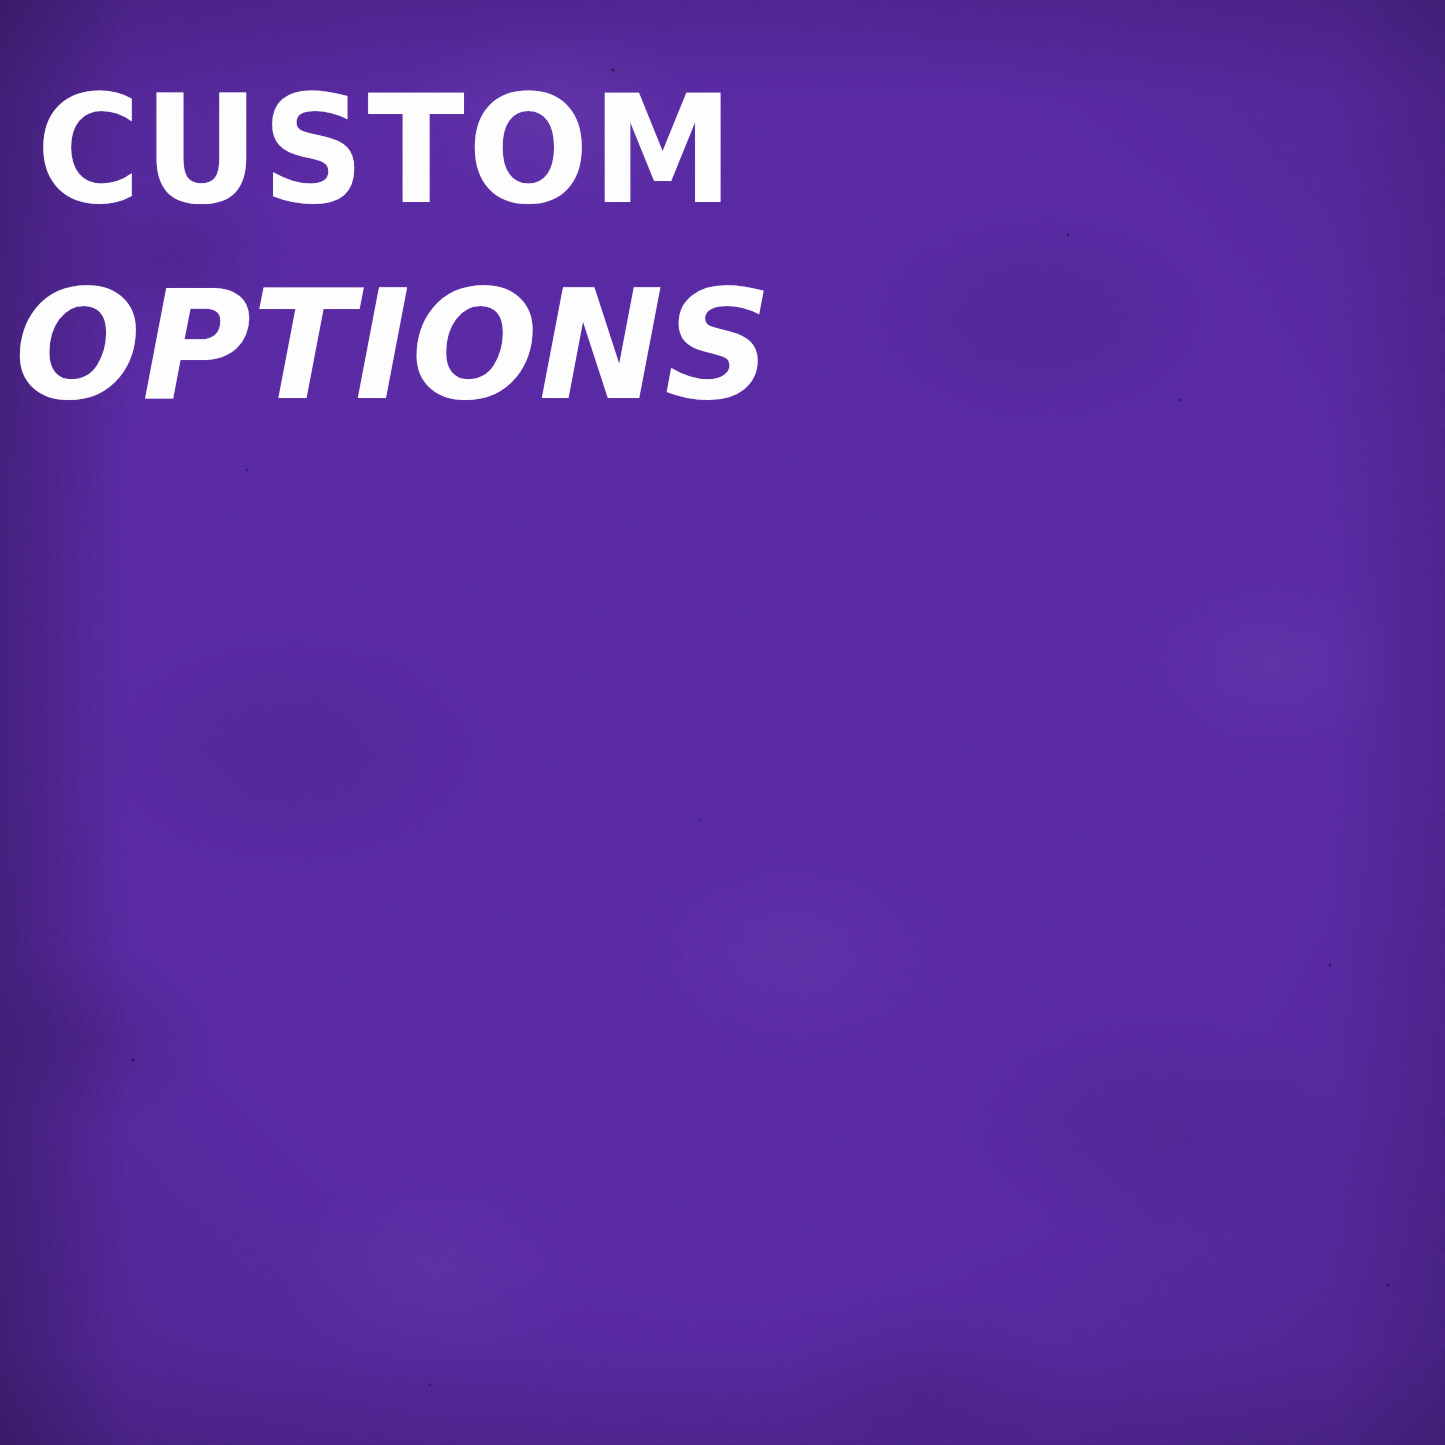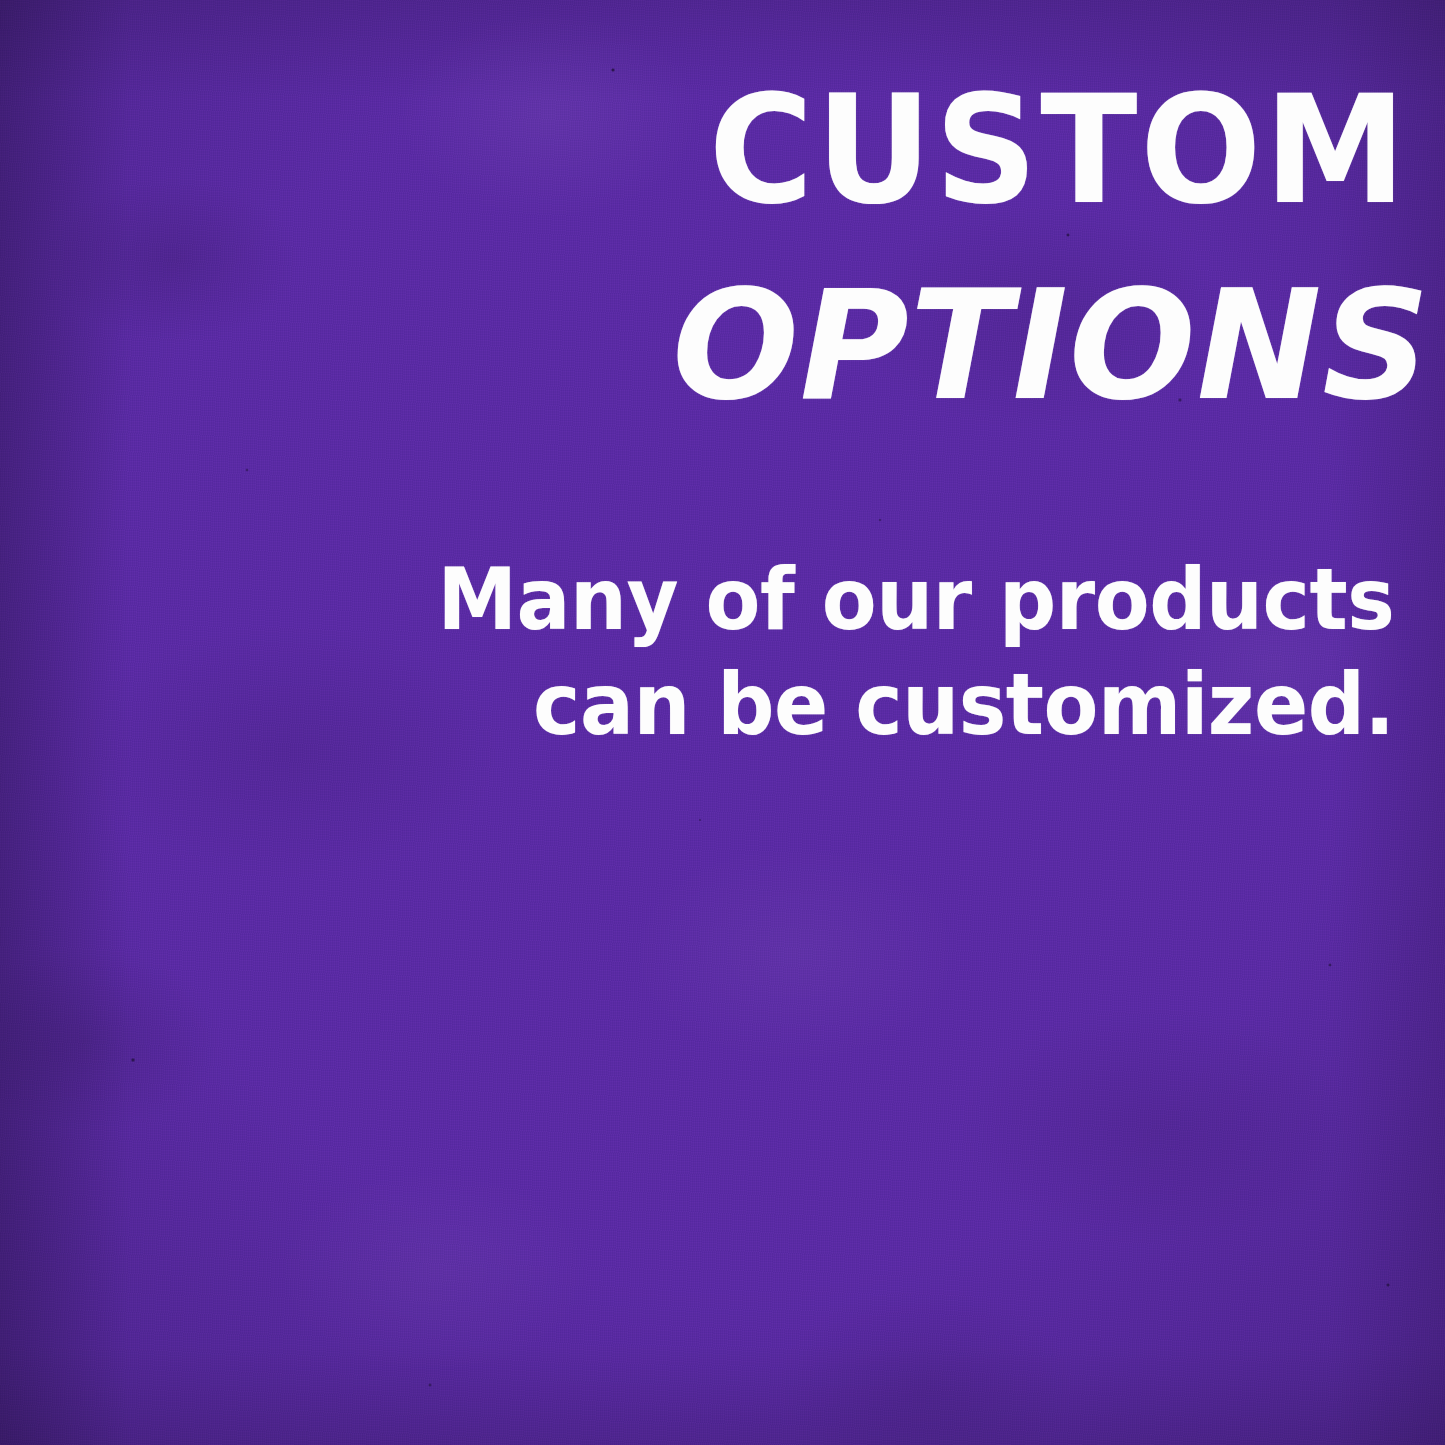--- a/index.html
+++ b/index.html
@@ -102,21 +102,21 @@
 
   
   .content {
     position: relative;
     z-index: 5;
     width: 100%;
     height: 100%;
     display: flex;
     flex-direction: column;
     align-items: center;
-    text-align: right;
+    text-align: left;
     color: #ffffff;
   }
 
   .headline {
     width: 100%;
     margin-top: 78px;
   }
 
   .headline-line {
     display: block;
@@ -176,22 +176,18 @@
 
   <div class="content">
 
     <div class="headline">
       <span class="headline-line line-1">CUSTOM</span>
       <span class="headline-line line-2">OPTIONS</span>
     </div>
 
     <div class="body-block">
 
-      <div class="paragraph">
-        <span class="para-line">Many of our products</span>
-        <span class="para-line">can be customized.</span>
-      </div>
 
 
 
     </div>
   </div>
 </div>
 
 </body></html>

